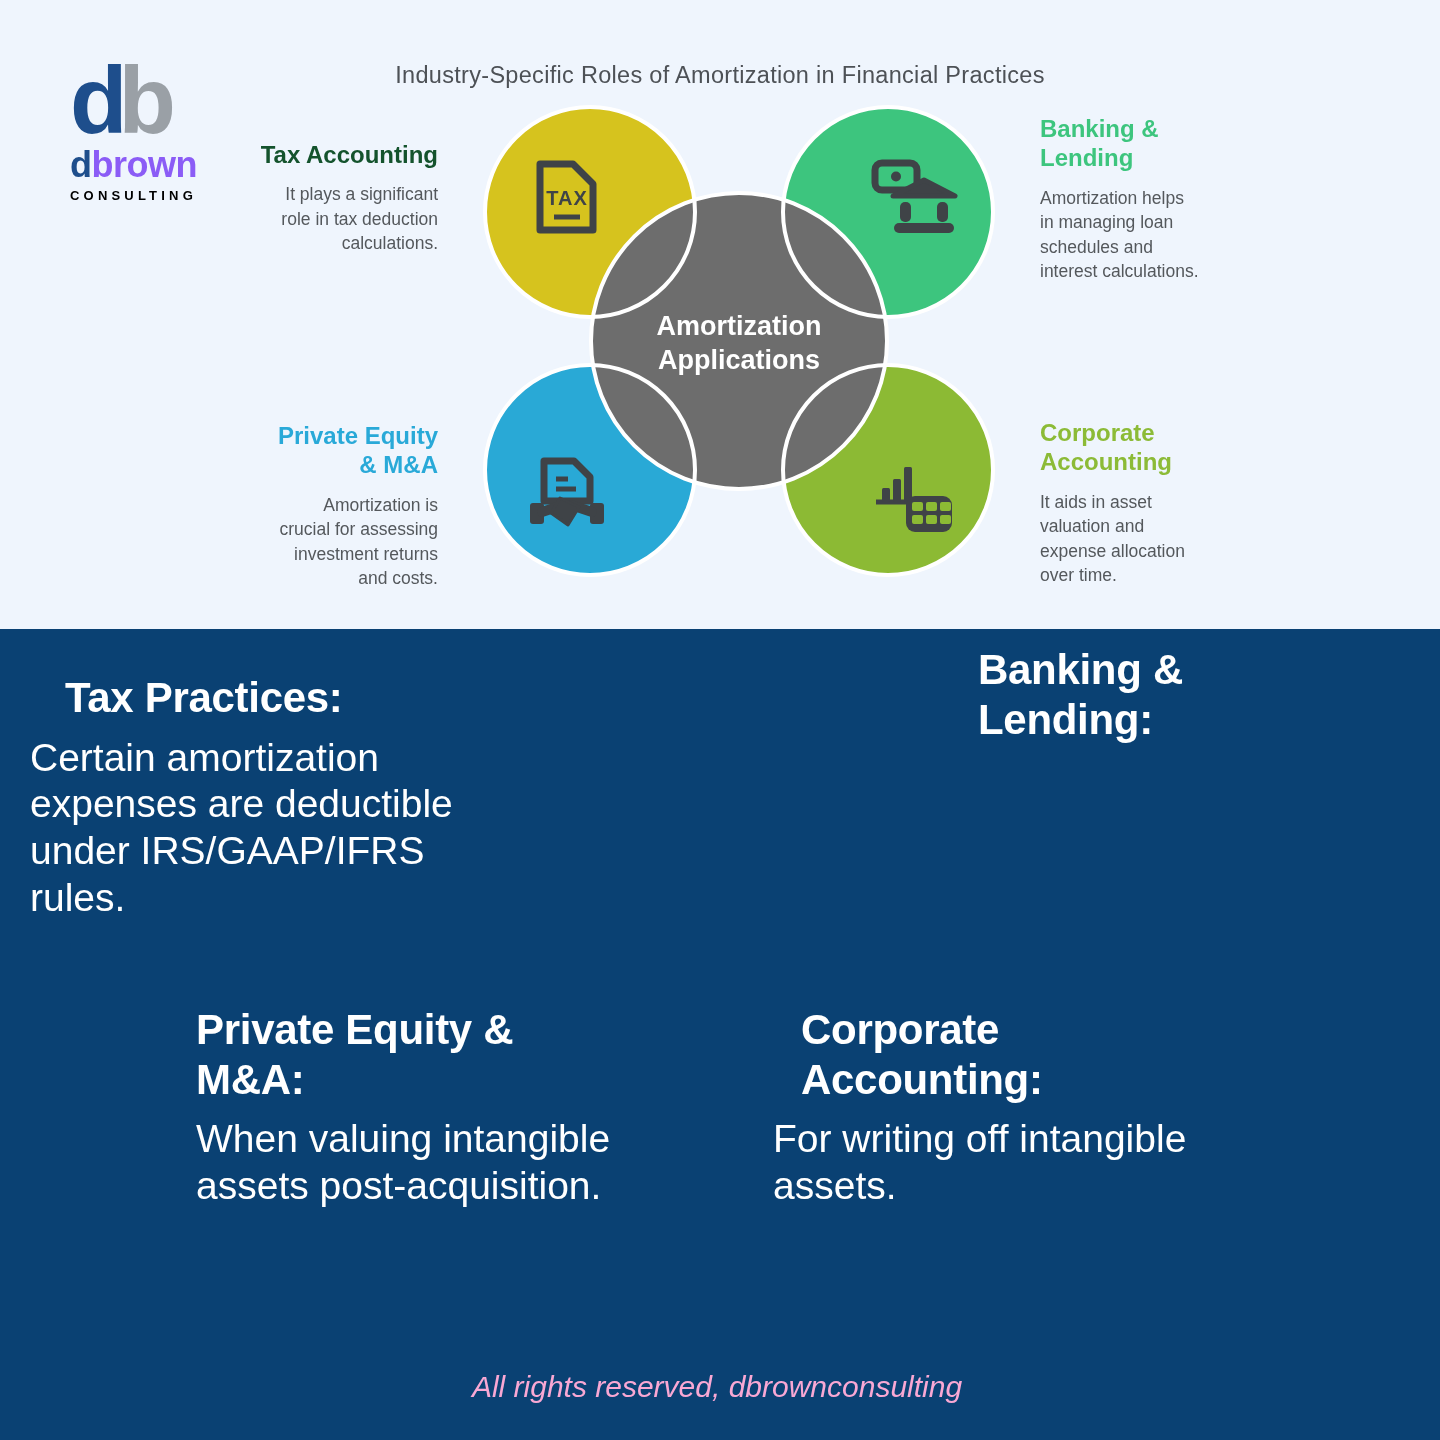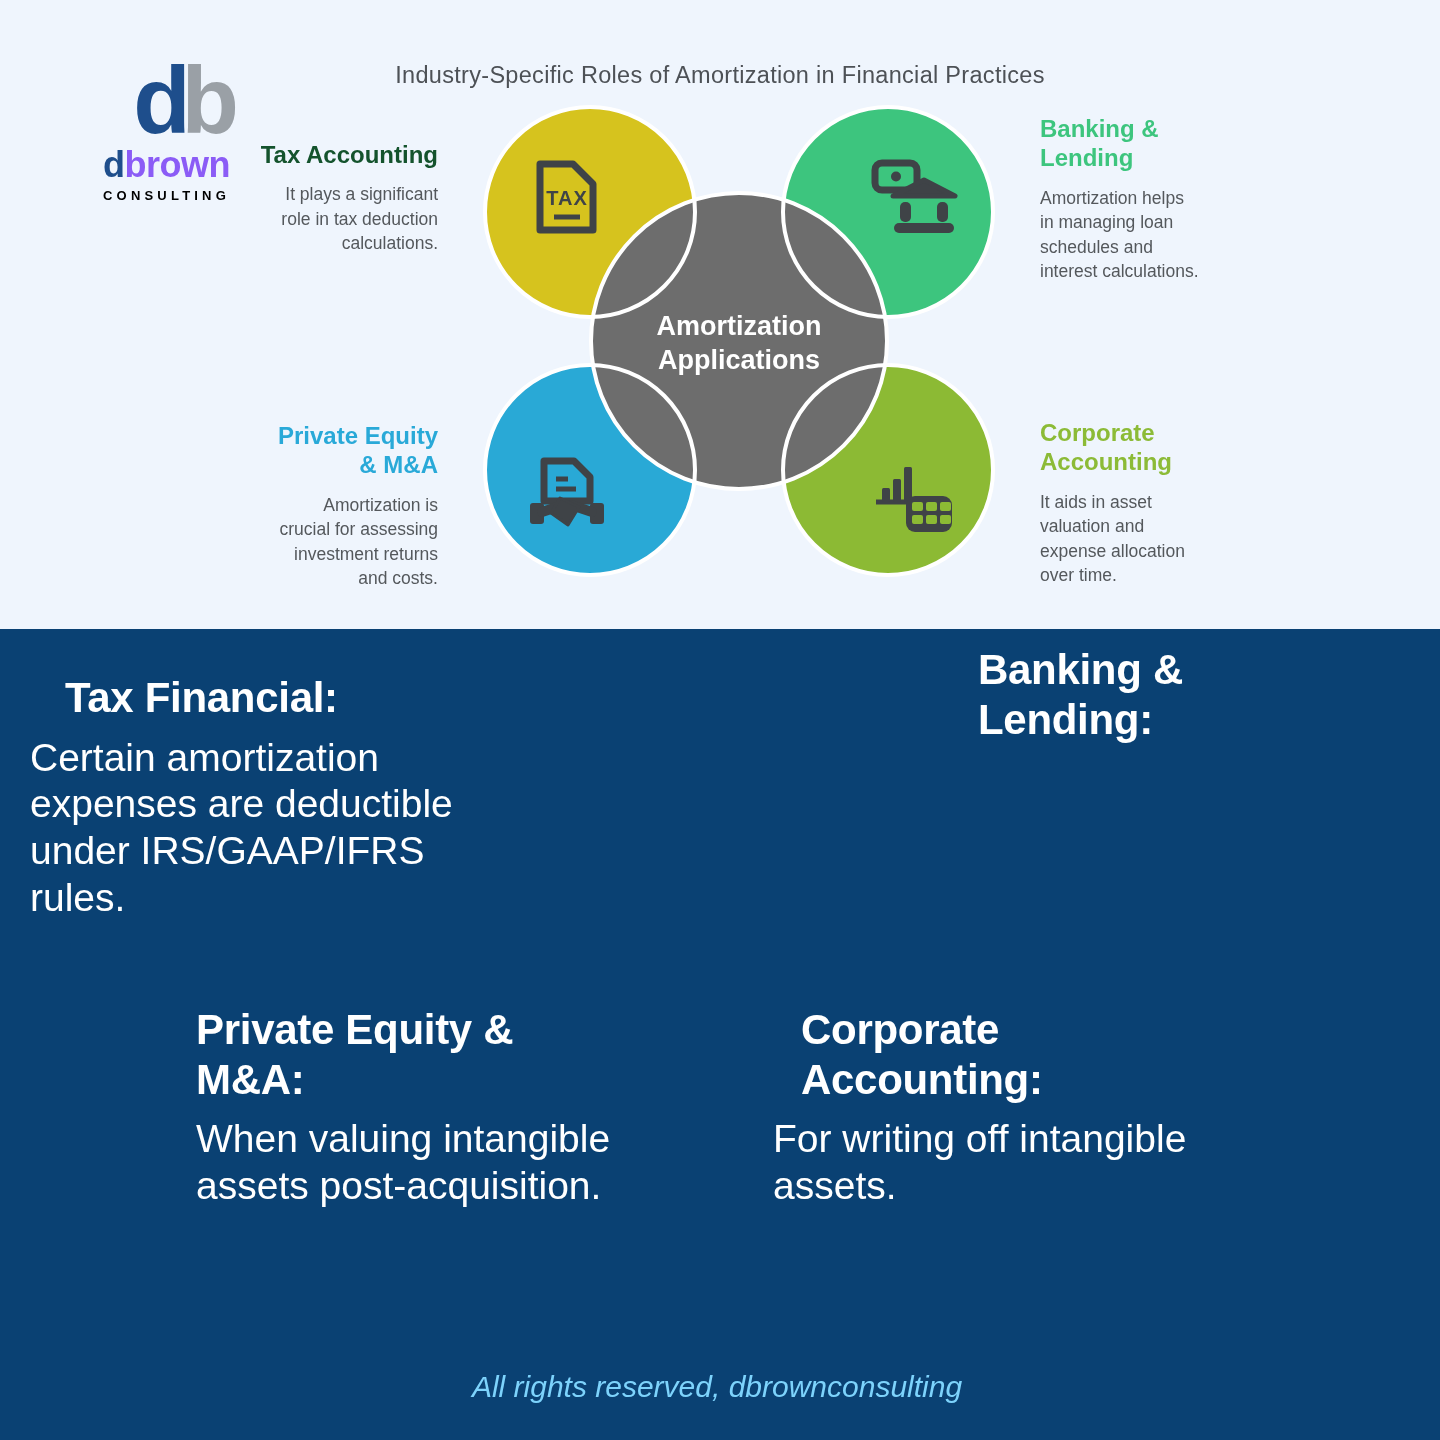--- a/index.html
+++ b/index.html
@@ -2,21 +2,21 @@
 <html><head>
 <meta charset="utf-8">
 <style>
   html,body{margin:0;padding:0;background:#dfe6ef;}
   .canvas{position:relative;width:1440px;height:1440px;overflow:hidden;
           font-family:"Liberation Sans","DejaVu Sans",sans-serif;}
 
   
   .top{position:absolute;left:0;top:0;width:1440px;height:629px;background:#eff5fd;}
 
-  .logo{position:absolute;left:70px;top:56px;width:160px;text-align:right;line-height:1;}
+  .logo{position:absolute;left:70px;top:56px;width:160px;text-align:left;line-height:1;}
   .monogram{font-size:94px;font-weight:bold;letter-spacing:-9px;line-height:.95;}
   .mono-d{color:#1e4e8c;}
   .mono-b{color:#9aa0a6;}
   .wordmark{font-size:36px;font-weight:bold;margin-top:2px;letter-spacing:-.5px;}
   .word-d{color:#1e4e8c;}
   .word-rest{color:#8b5cf6;}
   .consulting{font-size:13px;font-weight:600;letter-spacing:4.2px;color:#000000;margin-top:6px;}
 
   .title{position:absolute;left:0;right:0;top:62px;margin:0;text-align:center;
          font-size:23.5px;font-weight:500;color:#4d5156;letter-spacing:.3px;}
@@ -44,21 +44,21 @@
   .detail p{margin:0;font-size:39px;line-height:1.2;font-weight:400;white-space:pre-line;}
 
   .d-tax{left:30px;top:44px;width:470px;}
   .d-tax h3{padding-left:35px;}
   .d-banking{left:978px;top:16px;width:350px;}
   .d-pe{left:172px;top:376px;width:465px;margin-left:24px;}
   .d-corp{left:773px;top:376px;width:475px;}
   .d-corp h3{padding-left:28px;}
 
   .footer{position:absolute;left:0;right:6px;top:741px;margin:0;text-align:center;
-          font-size:30px;font-style:italic;color:#7dd3fc;}
+          font-size:30px;font-style:italic;color:#f9a8d4;}
 </style>
 </head>
 <body>
 
 <div class="canvas">
 
   <section class="top">
 
     <div class="logo">
       <div class="monogram"><span class="mono-d">d</span><span class="mono-b">b</span></div>
@@ -164,21 +164,21 @@
       <p>It aids in asset
 valuation and
 expense allocation
 over time.</p>
     </div>
   </section>
 
   <section class="bottom">
 
     <div class="detail d-tax">
-      <h3>Tax Financial:</h3>
+      <h3>Tax Practices:</h3>
       <p>Certain amortization
 expenses are deductible
 under IRS/GAAP/IFRS
 rules.</p>
     </div>
 
     <div class="detail d-banking">
       <h3>Banking &amp;
 Lending:</h3>
     </div>

